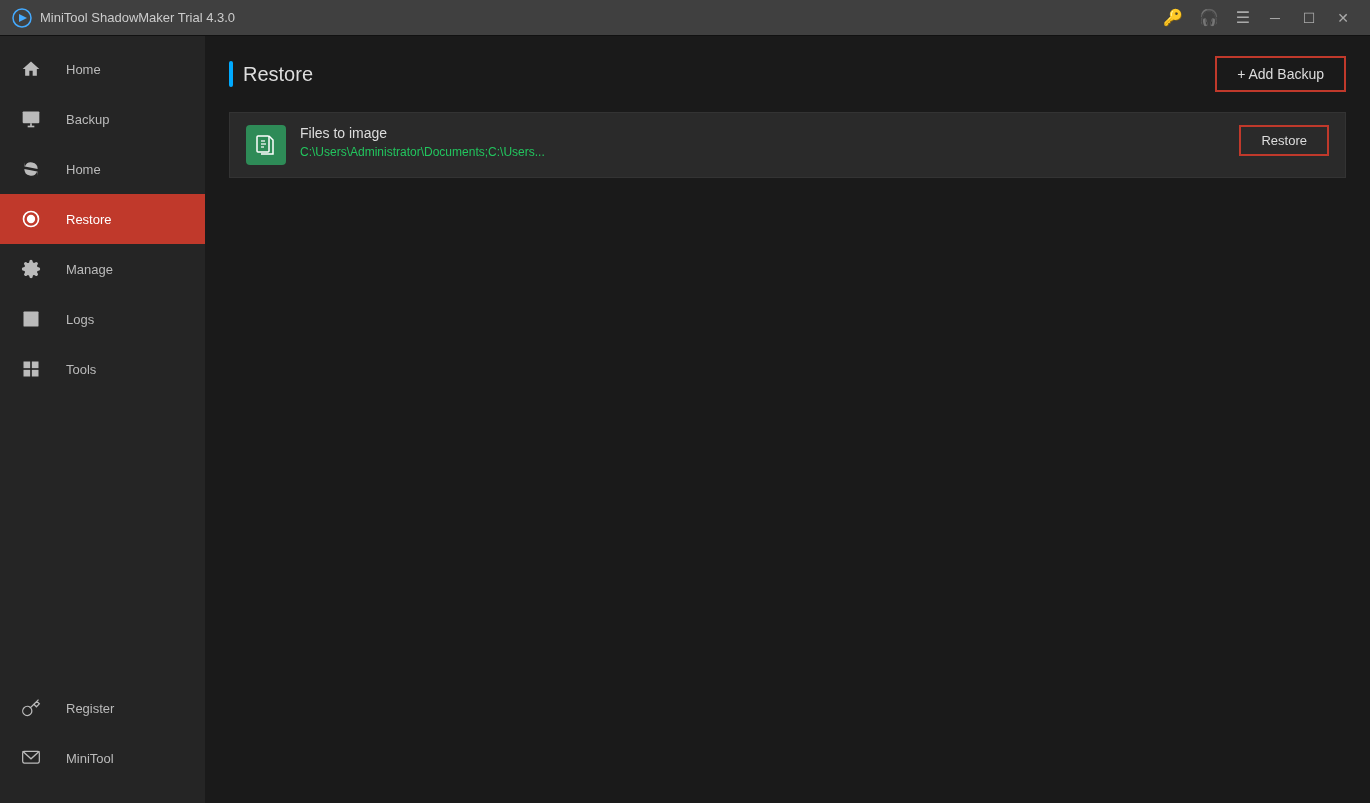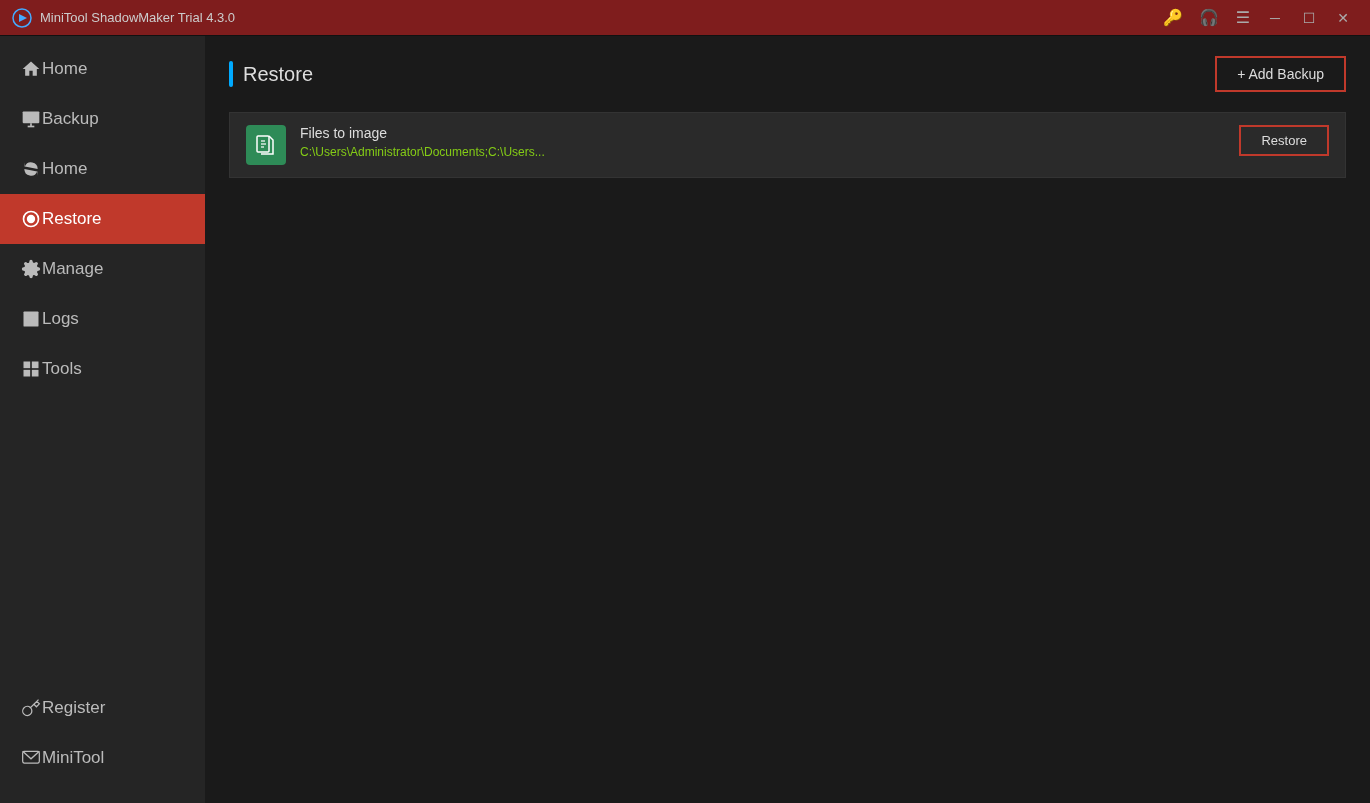--- a/index.html
+++ b/index.html
@@ -10,21 +10,21 @@
       font-family: 'Segoe UI', Arial, sans-serif;
       color: #ccc;
       overflow: hidden;
       display: flex;
       flex-direction: column;
     }
 
     
     #title-bar {
       height: 36px;
-      background: #7f1d1d;
+      background: #404040;
       display: flex;
       align-items: center;
       padding: 0 12px;
       flex-shrink: 0;
       border-bottom: 1px solid #111;
     }
     #title-bar .app-logo {
       width: 20px;
       height: 20px;
       margin-right: 8px;
@@ -72,22 +72,22 @@
       flex-direction: column;
       flex-shrink: 0;
       padding-top: 8px;
     }
     .nav-item {
       display: flex;
       align-items: center;
       padding: 14px 20px;
       cursor: pointer;
       color: #bbb;
-      font-size: 17px;
-      gap: 0;
+      font-size: 13px;
+      gap: 24px;
     }
     .nav-item.active {
       background: #c0392b;
       color: #fff;
     }
     .nav-item .nav-icon {
       width: 22px;
       height: 22px;
       display: flex;
       align-items: center;
@@ -183,21 +183,21 @@
     .backup-info {
       flex: 1;
     }
     .backup-name {
       font-size: 14px;
       color: #ddd;
       margin-bottom: 4px;
     }
     .backup-path {
       font-size: 12px;
-      color: #84cc16;
+      color: #22c55e;
     }
 
     .restore-btn {
       border: 2px solid #c0392b;
       background: transparent;
       color: #ddd;
       padding: 6px 20px;
       font-size: 13px;
       cursor: pointer;
       outline: 2px solid #c0392b;

